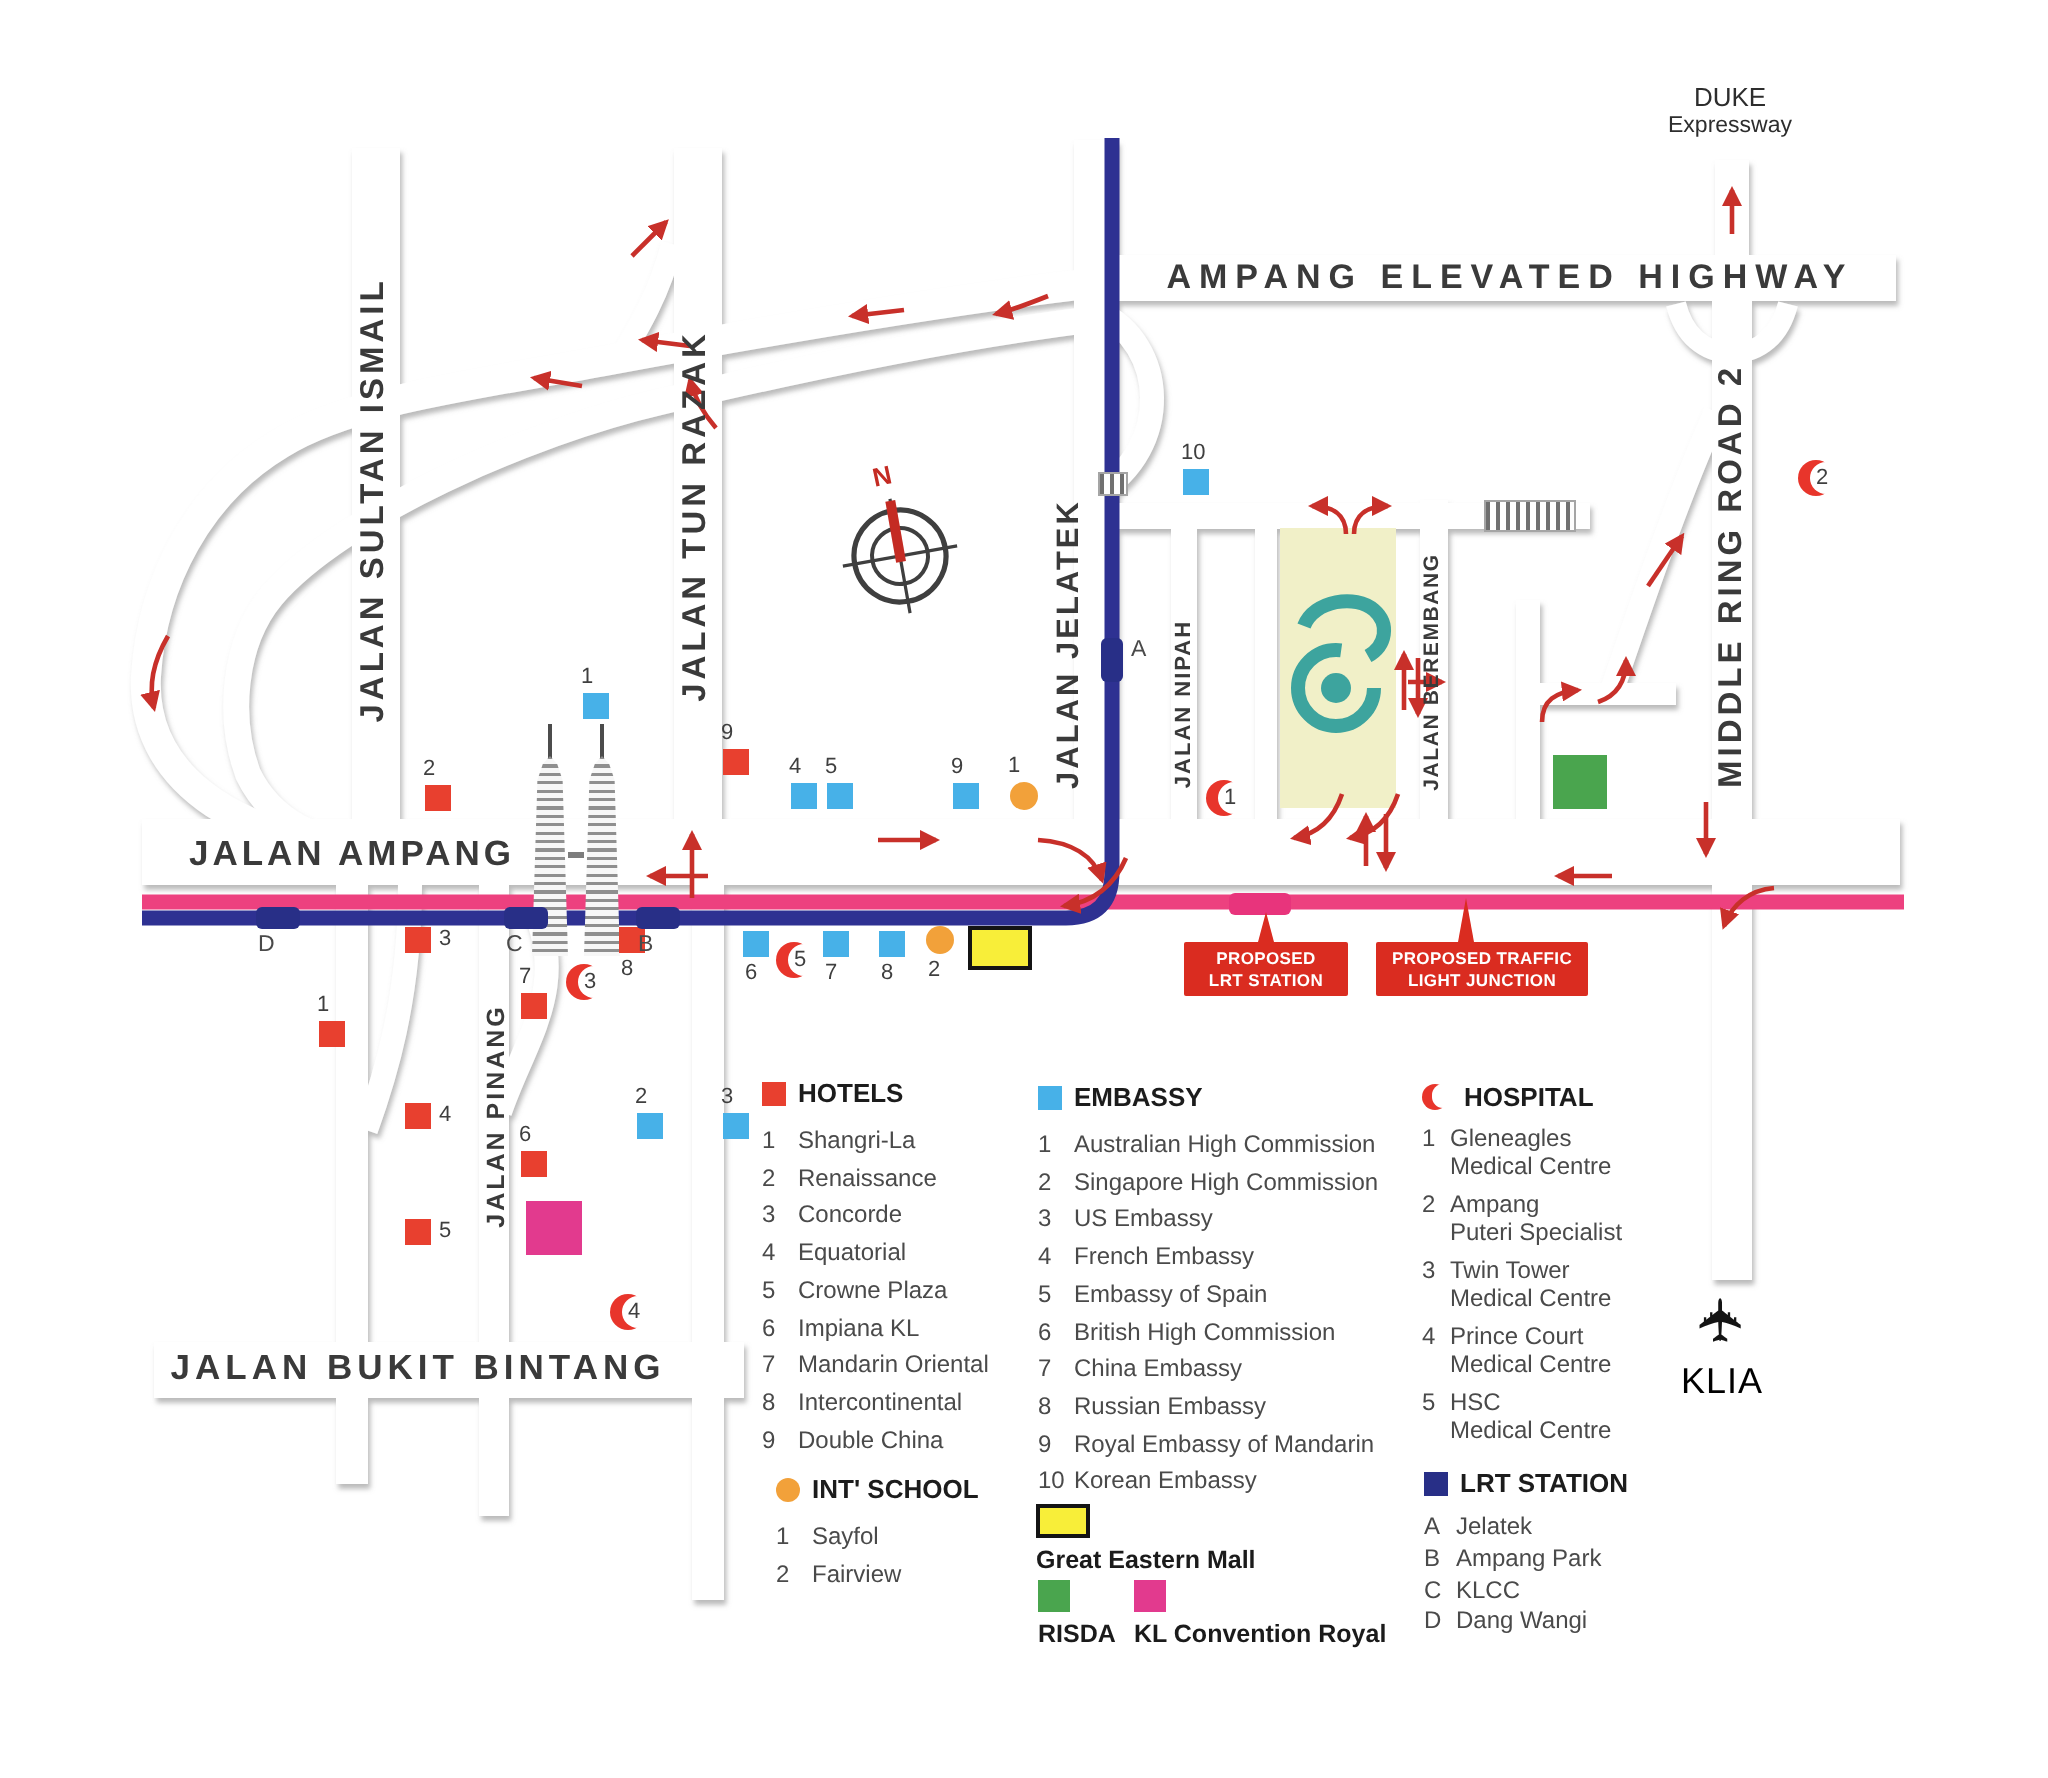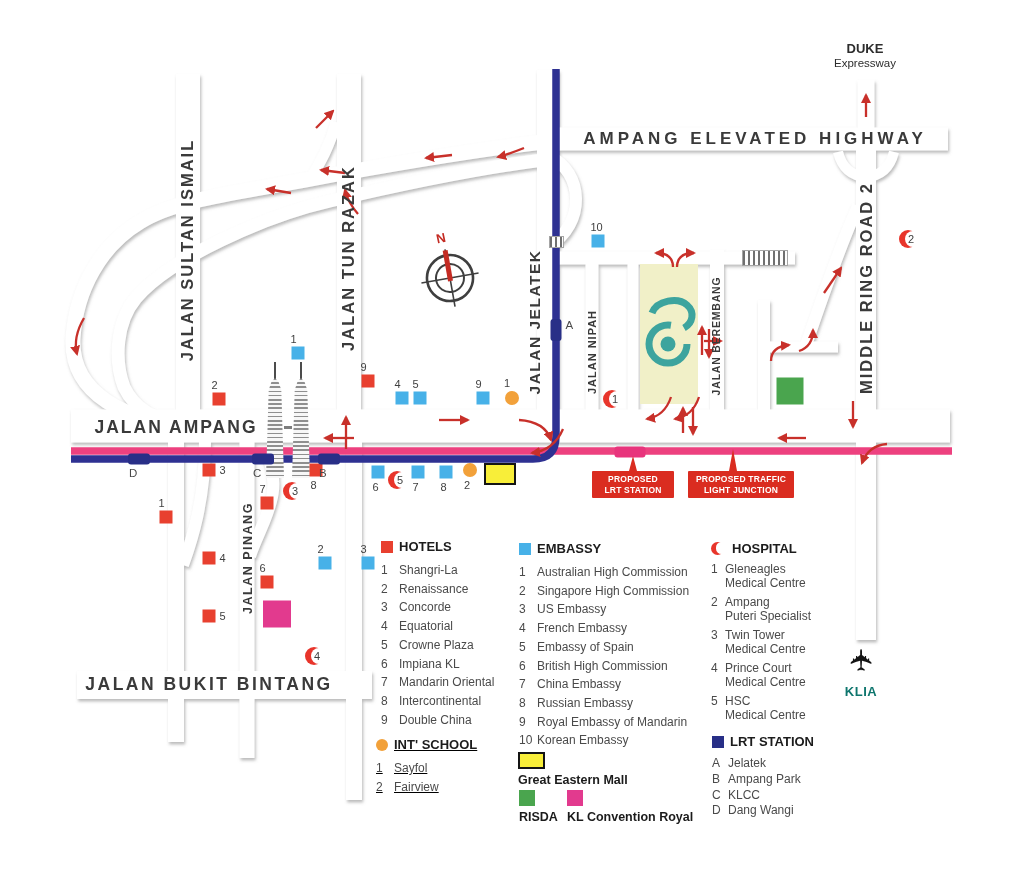--- a/index.html
+++ b/index.html
@@ -9,23 +9,23 @@
   .layer{position:absolute;left:0;top:0;width:100%;height:100%;}
   #deco-layer{z-index:2;}
   #marker-layer{z-index:3;}
   #label-layer{z-index:4;}
   #callout-layer{z-index:5;}
 
   
   .hlabel{position:absolute;transform:translate(-50%,-50%);font-weight:bold;color:#3a3a3a;white-space:nowrap;}
   .vlabel{position:absolute;writing-mode:vertical-rl;transform:translate(-50%,-50%) rotate(180deg);font-weight:bold;color:#3a3a3a;white-space:nowrap;}
   .duke{position:absolute;transform:translate(-50%,-50%);text-align:center;color:#2d2d2d;line-height:1.15;}
-  .duke .l1{font-weight:bold;font-size:13px;}
+  .duke .l1{font-weight:normal;font-size:13px;}
   .duke .l2{font-weight:normal;font-size:11.5px;}
-  .klia-label{position:absolute;transform:translate(-50%,-50%);font-weight:bold;font-size:13px;color:#0f766e;letter-spacing:.5px;}
+  .klia-label{position:absolute;transform:translate(-50%,-50%);font-weight:normal;font-size:18px;color:#000000;letter-spacing:.5px;}
   .plane{position:absolute;transform:translate(-50%,-50%) rotate(-90deg);font-size:30px;color:#141414;}
   .nlabel{position:absolute;transform:translate(-50%,-50%) rotate(-12deg);color:#c42b23;font-weight:bold;font-size:13px;}
 
   
   .mk{position:absolute;transform:translate(-50%,-50%);}
   .mk-label{position:absolute;font-size:11px;color:#3f3f3f;line-height:1;}
   .lp-top .mk-label{bottom:calc(100% + 2px);left:-1px;}
   .lp-bottom .mk-label{top:calc(100% + 3px);left:1px;}
   .lp-right .mk-label{left:calc(100% + 4px);top:1px;}
   .mk.hotel{width:13px;height:13px;background:#e8402f;}
@@ -422,21 +422,21 @@
 Medical Centre</span>
         </div>
         <div class="lg-row">
           <span class="lg-num">5</span>
           <span class="lg-text">HSC
 Medical Centre</span>
         </div>
       </div>
   </div>
 
-  <div class="lg" style="left:376px;top:737px;width:130px;text-decoration:underline;">
+  <div class="lg" style="left:388px;top:737px;width:130px;">
     <div class="lg-title">
       <span class="sw round" style="background:#f2a13a;"></span>
       <span>INT' SCHOOL</span>
     </div>
     <div class="lg-list">
         <div class="lg-row">
           <span class="lg-num">1</span>
           <span class="lg-text">Sayfol</span>
         </div>
         <div class="lg-row">

